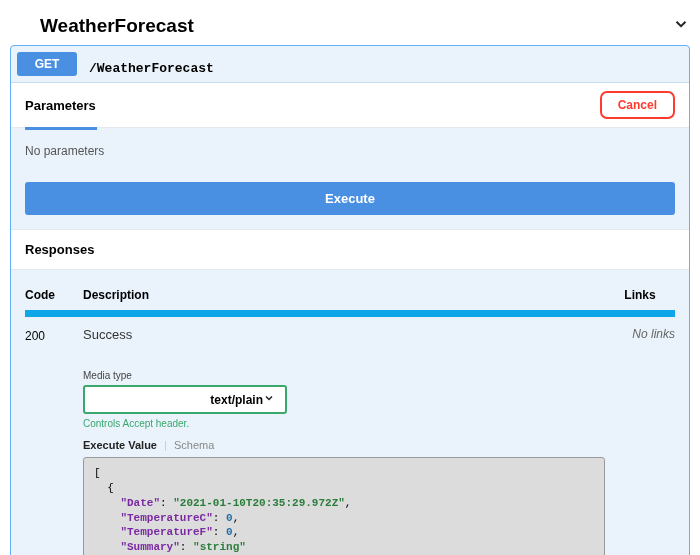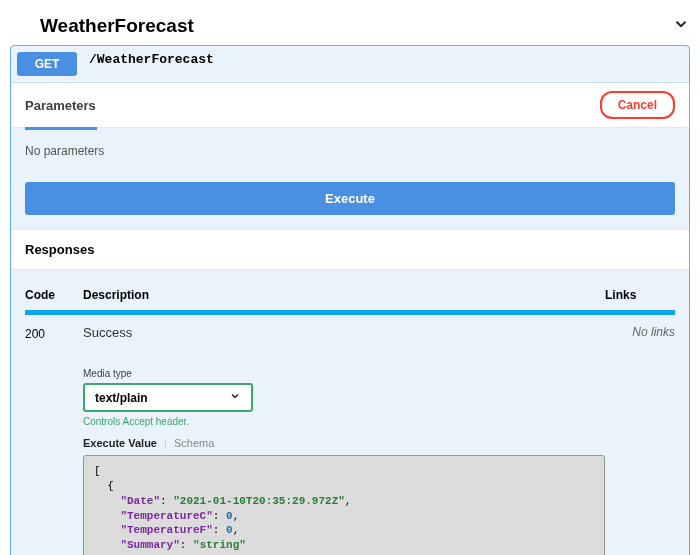--- a/index.html
+++ b/index.html
@@ -1,43 +1,43 @@
 <!DOCTYPE html>
 <html><head>
 <meta charset="utf-8">
 <style>
   * { box-sizing: border-box; margin: 0; padding: 0; }
   body { font-family: -apple-system, BlinkMacSystemFont, "Segoe UI", Arial, sans-serif; background: #fff; padding: 10px; width: 700px; }
   .tag-header { display: flex; justify-content: space-between; align-items: center; padding: 5px 0 8px 2px; cursor: pointer; margin-left: 28px; }
   .tag-title { font-size: 19px; font-weight: 700; }
   .chevron { width: 18px; height: 18px; }
   .opblock { border: 1px solid #61affe; border-radius: 4px; background: #eaf3fb; }
-  .opblock-summary { display: flex; align-items: flex-start; padding: 6px; border-bottom: 1px solid #c7dff5; cursor: pointer; }
+  .opblock-summary { display: flex; align-items: flex-end; padding: 6px; border-bottom: 1px solid #c7dff5; cursor: pointer; }
   .method-badge { background: #4a90e2; color: #fff; font-weight: 700; font-size: 12px; padding: 5px 16px; border-radius: 3px; min-width: 60px; text-align: center; }
   .path { font-family: "Courier New", monospace; font-size: 13px; margin-left: 12px; font-weight: 600; }
   .section-hdr { display: flex; justify-content: space-between; align-items: center; background: #fff; padding: 8px 14px; border-bottom: 1px solid #e4e9ee; }
-  .section-title { font-size: 13px; font-weight: 700; color: #404040; }
+  .section-title { font-size: 13px; font-weight: 700; color: #000000; }
   .tab-underline { height: 3px; width: 72px; background: #4a90e2; margin-left: 14px; margin-top: -1px; }
-  .cancel-btn { border: 2px solid #ff3b30; color: #ff3b30; background: #fff; font-size: 12px; font-weight: 700; padding: 5px 16px; border-radius: 12px; cursor: pointer; margin-left: 24px; }
+  .cancel-btn { border: 2px solid #ff3b30; color: #ff3b30; background: #fff; font-size: 12px; font-weight: 700; padding: 5px 16px; border-radius: 7px; cursor: pointer; margin-left: 24px; }
   .noparams { padding: 14px; font-size: 12px; color: #555; }
   .execute-wrap { padding: 10px 14px 14px; }
   .execute-btn { width: 100%; background: #4a90e2; color: #fff; border: none; border-radius: 3px; padding: 9px 0; font-size: 13px; font-weight: 700; cursor: pointer; }
   .responses-hdr { background: #fff; padding: 12px 14px; font-size: 13px; font-weight: 700; border-top: 1px solid #e4e9ee; border-bottom: 1px solid #e4e9ee; }
   .resp-table { padding: 10px 14px 14px; }
-  .resp-head { display: flex; font-size: 12px; font-weight: 700; padding: 8px 0; border-bottom: 5px solid #0ea5e9; }
+  .resp-head { display: flex; font-size: 12px; font-weight: 700; padding: 8px 0; border-bottom: 7px solid #0ea5e9; }
   .col-code { width: 58px; }
   .col-desc { flex: 1; }
-  .col-links { width: 70px; text-align: left; }
+  .col-links { width: 70px; text-align: center; }
   .resp-row { display: flex; padding-top: 10px; font-size: 12px; }
   .code-val { width: 58px; padding-top: 2px; }
   .desc-col { flex: 1; }
   .links-col { width: 70px; text-align: right; font-style: italic; color: #666; }
   .success { font-size: 13px; color: #333; margin-bottom: 28px; }
   .media-lbl { font-size: 10px; color: #444; margin-bottom: 4px; }
-  .media-select { border: 2px solid #3aa76d; border-radius: 3px; padding: 5px 10px; display: flex; justify-content: space-between; align-items: center; width: 170px; font-size: 12px; font-weight: 700; cursor: pointer; background:#fff; }
+  .media-select { border: 2px solid #3aa76d; border-radius: 3px; padding: 5px 10px; display: flex; justify-content: flex-end; align-items: center; width: 204px; font-size: 12px; font-weight: 700; cursor: pointer; background:#fff; }
   .accept-hint { font-size: 10px; color: #3aa76d; margin-top: 4px; }
   .tabs { margin-top: 10px; font-size: 11px; font-weight: 700; color: #222; }
   .tab-sep { color: #ccc; margin: 0 4px; font-weight: 400; }
   .tab-inactive { color: #888; font-weight: 400; cursor: pointer; }
   .example-box { background: #dcdcdc; border: 1px solid #999; border-radius: 3px; margin-top: 6px; padding: 8px 10px; font-family: "Courier New", monospace; font-size: 11px; line-height: 1.35; white-space: pre; overflow-x: auto; }
   .k { color: #7a2aa0; font-weight: 700; }
   .s { color: #2a7d3a; font-weight: 700; }
   .n { color: #1f6fa8; font-weight: 700; }
 </style>
 </head>

